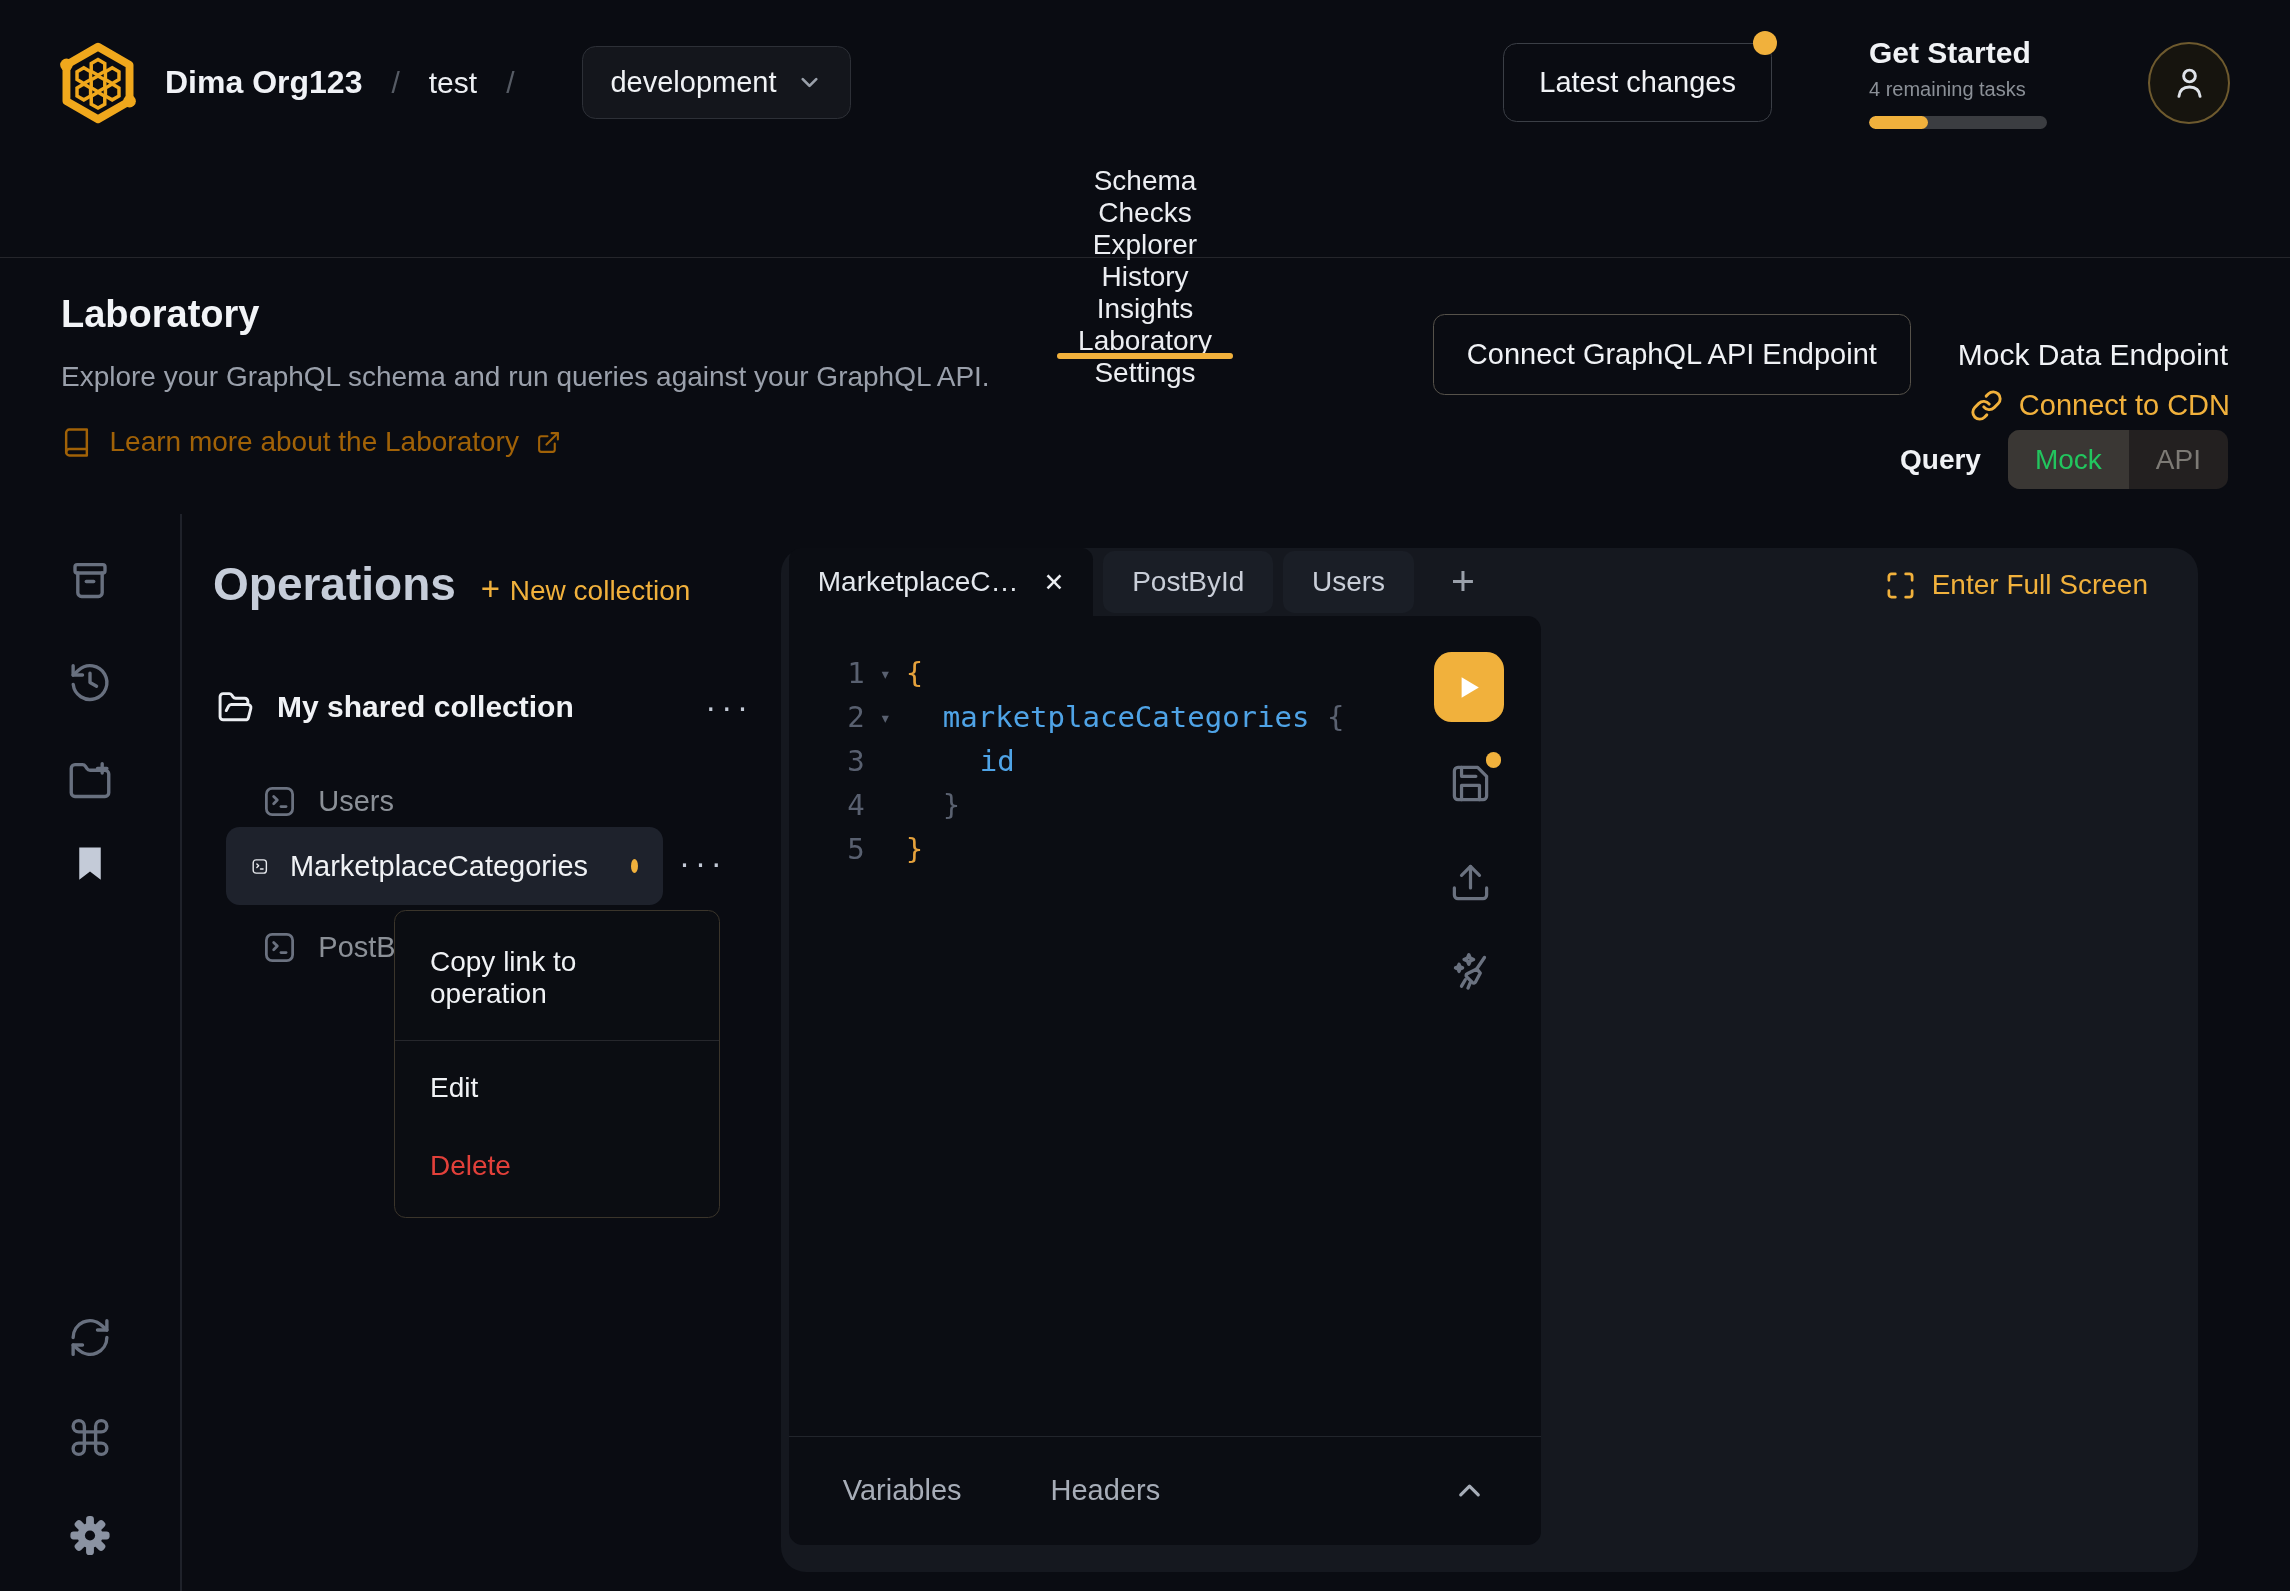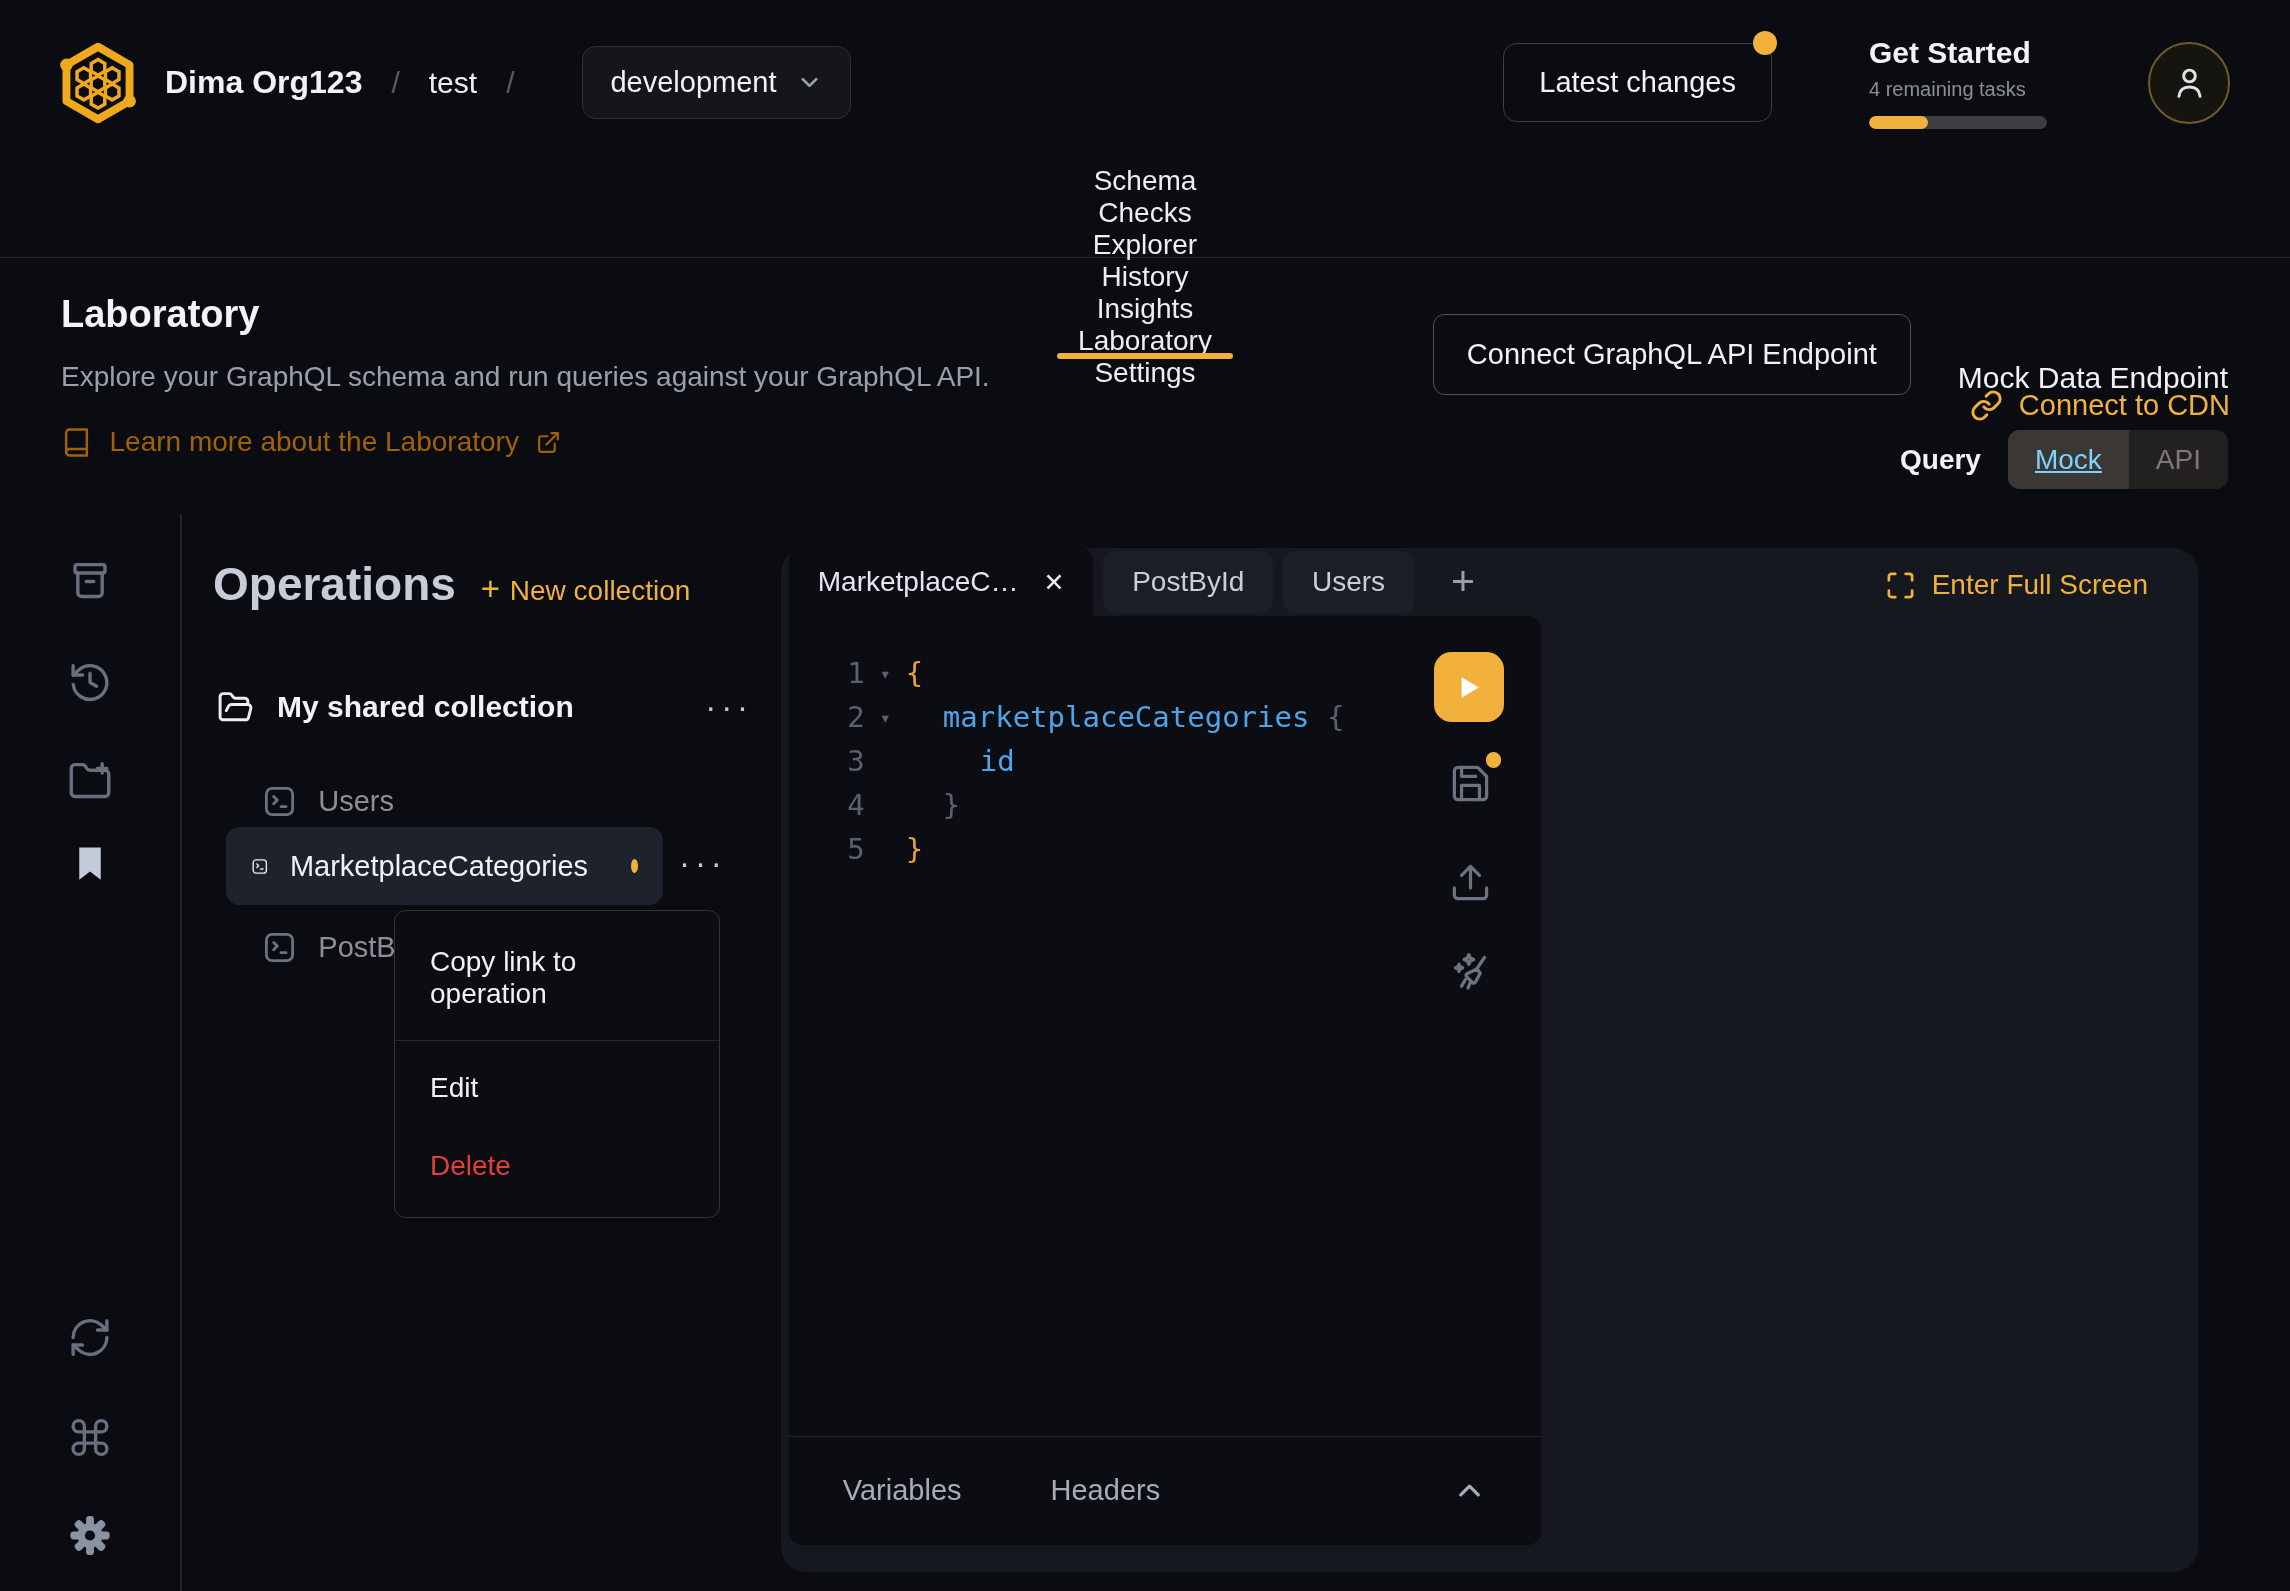--- a/index.html
+++ b/index.html
@@ -46,29 +46,29 @@
     color:#f1b13c; font-size:29px; cursor:pointer; }
 
   
   .lab { position:absolute; top:293px; left:61px; right:62px; display:flex; }
   .lab-left { flex:1; }
   .lab-title { font-size:38px; font-weight:700; color:#f2f4f7; }
   .lab-desc { font-size:28px; color:#9aa0ab; margin-top:25px; }
   .learn { margin-top:33px; display:flex; align-items:center; gap:17.5px;
     color:#a16207; font-size:28px; cursor:pointer; }
   .lab-right { display:flex; flex-direction:column; align-items:flex-end; gap:35px; padding-top:21.3px; }
-  .lab-right-row1 { display:flex; align-items:flex-end; gap:47px;margin-left:17px; }
+  .lab-right-row1 { display:flex; align-items:center; gap:47px;margin-left:17px; }
   .endpoint-btn { border:1.9px solid #56524a; border-radius:11.6px; padding:23px 33px;
     font-size:29px; color:#f0f2f5; background:transparent; cursor:pointer; }
   .mock-endpoint { font-size:30px; color:#f0f2f5; }
   .lab-right-row2 { display:flex; align-items:center; gap:27px; }
   .query-label { font-size:28px; font-weight:700; color:#f0f2f5; }
   .toggle { display:flex; border-radius:11.6px; overflow:hidden; background:#232020; }
   .seg { padding:13.6px 27px; font-size:28px; cursor:pointer; color:#7d7a75; }
-  .seg.selected { background:#3a3734; color:#7dd3fc;text-decoration:underline; }
+  .seg.selected { background:#3a3734; color:#22c55e; }
 
   
   .main { position:absolute; top:514px; left:0; right:0; bottom:0; }
   .rail { position:absolute; left:0; top:0; bottom:0; width:180px; }
   .rail .ricon { position:absolute; left:50%; transform:translateX(-50%);
     color:#68707f; cursor:pointer; }
   .vdivider { position:absolute; left:180px; top:0; bottom:0; width:1.9px; background:#1f222a; }
 
   
   .ops { position:absolute; left:182px; top:0; width:600px; bottom:0; }

